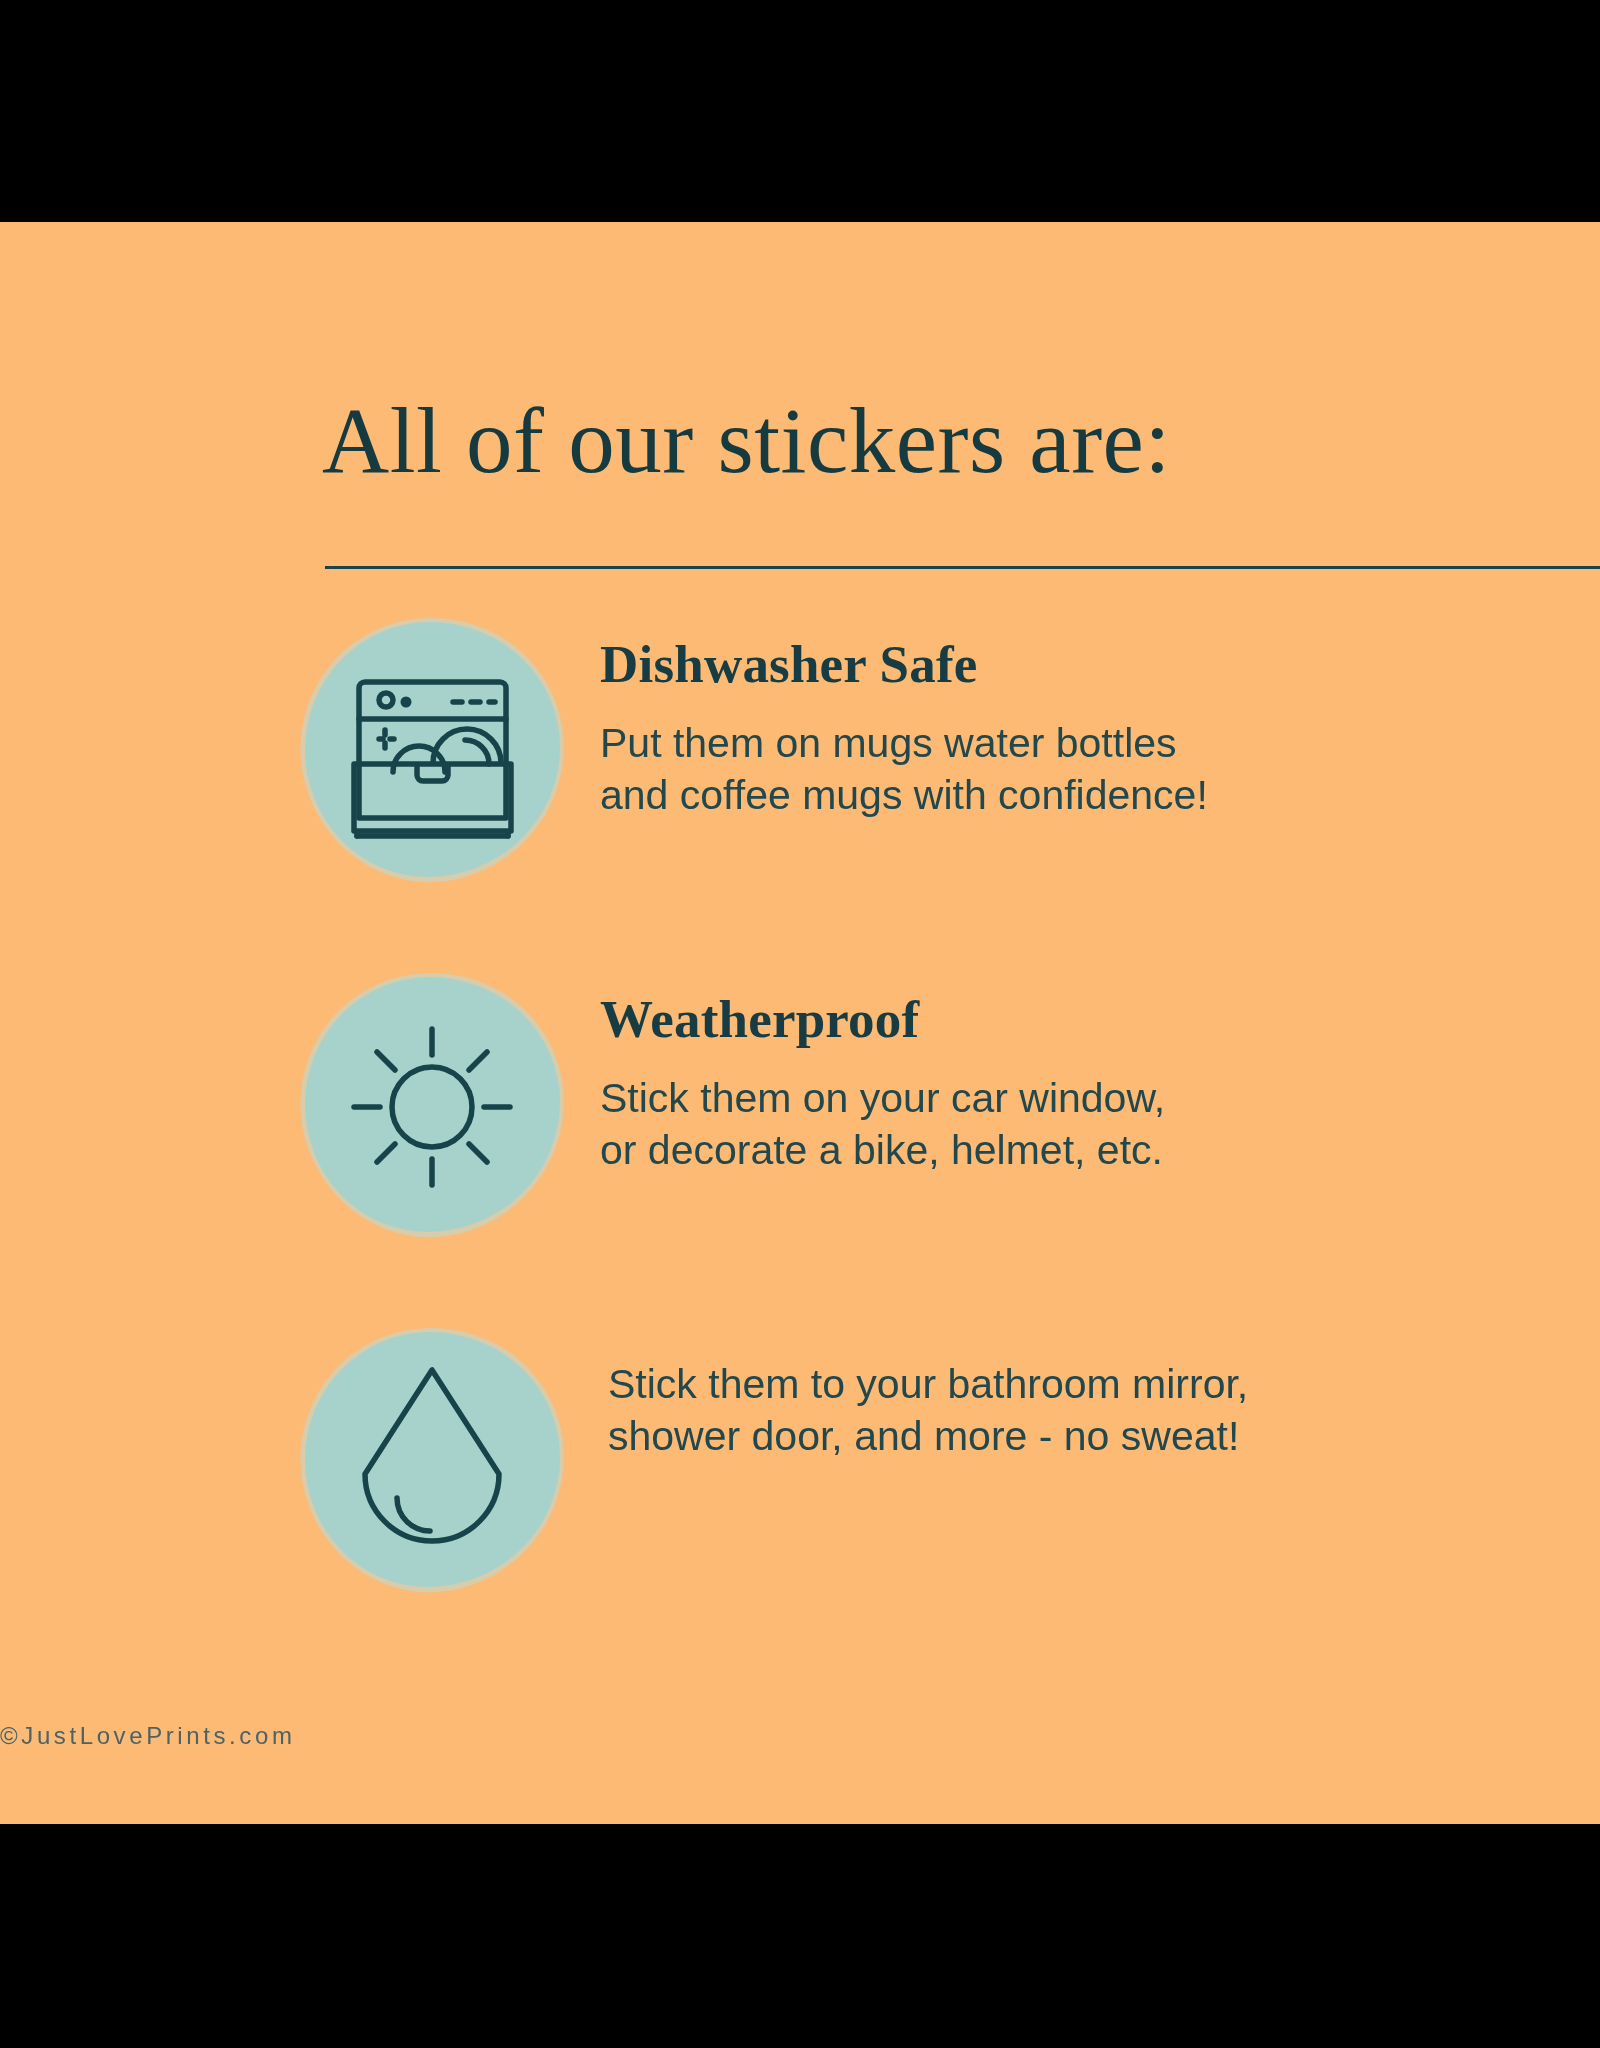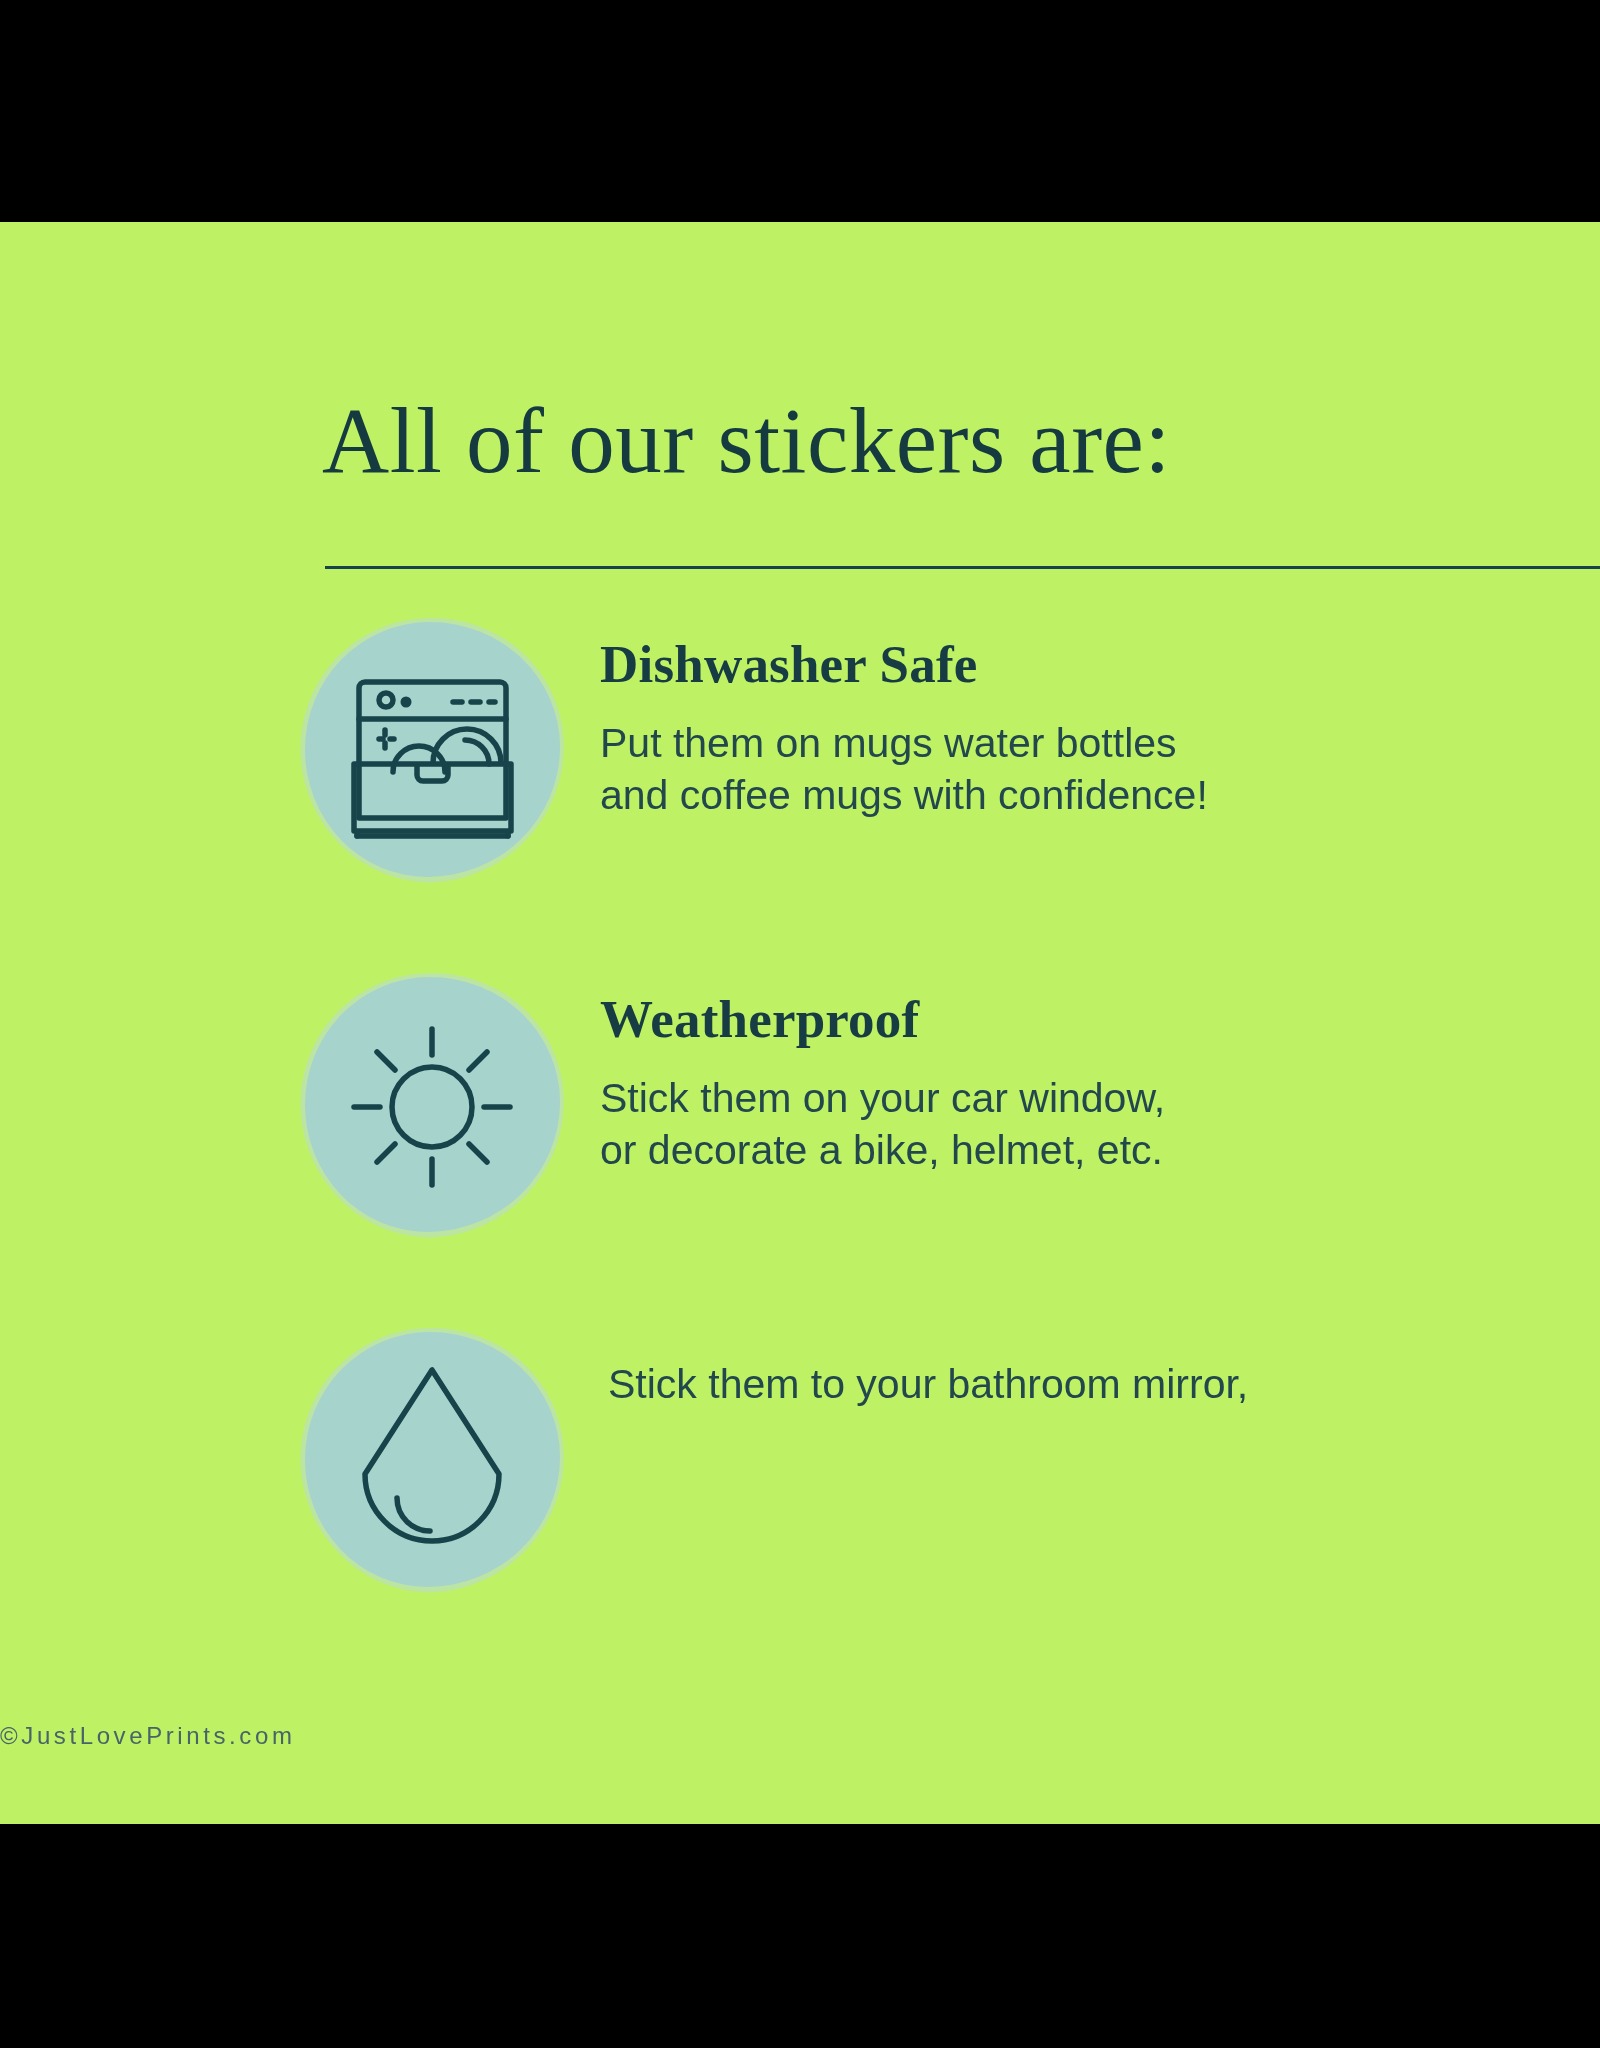--- a/index.html
+++ b/index.html
@@ -31,21 +31,21 @@
   .letterbox.top    { top:0;    height:222px; }
   .letterbox.bottom { top:1824px; height:224px; }
 
   
   #card {
     position:absolute;
     left:0;
     top:222px;
     width:1600px;
     height:1602px;
-    background:#bef264;
+    background:#fdba74;
   }
 
   
   #title {
     position:absolute;
     left:322px;
     top:170px;
     font-family:"Liberation Serif", "DejaVu Serif", serif;
     font-size:93px;
     line-height:1.05;
@@ -248,20 +248,21 @@
         <div class="blob ghost"></div>
         <div class="blob"></div>
         <svg class="icon-svg" viewBox="0 0 255 255">
           <path class="stroke" stroke-width="7" d="M127 38 L60 142 a67 67 0 0 0 134 0 Z"></path>
           <path class="stroke" stroke-width="7" d="M92 166 a33 33 0 0 0 33 33"></path>
         </svg>
       </div>
       <div class="text-col">
         <div class="f-desc">
           <span class="line">Stick them to your bathroom mirror,</span>
+          <span class="line">shower door, and more - no sweat!</span>
         </div>
       </div>
     </div>
 
     <div id="footer">©JustLovePrints.com</div>
 
   </div>
 
   <div class="letterbox bottom"></div>
 </div>

